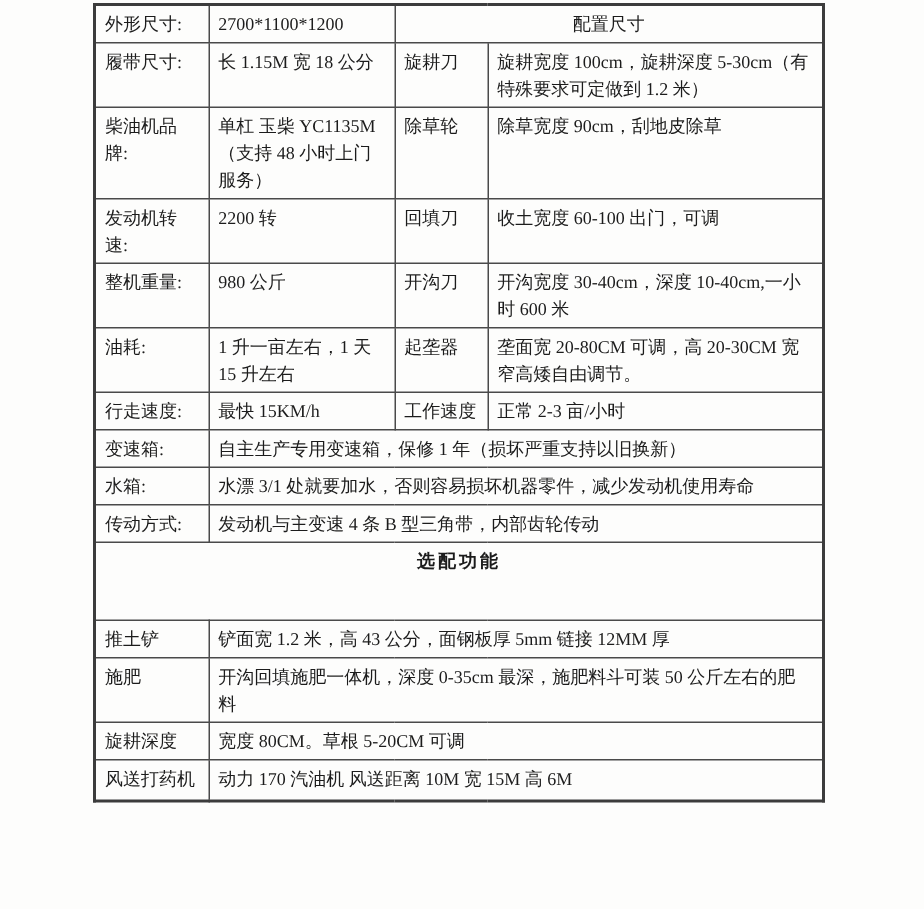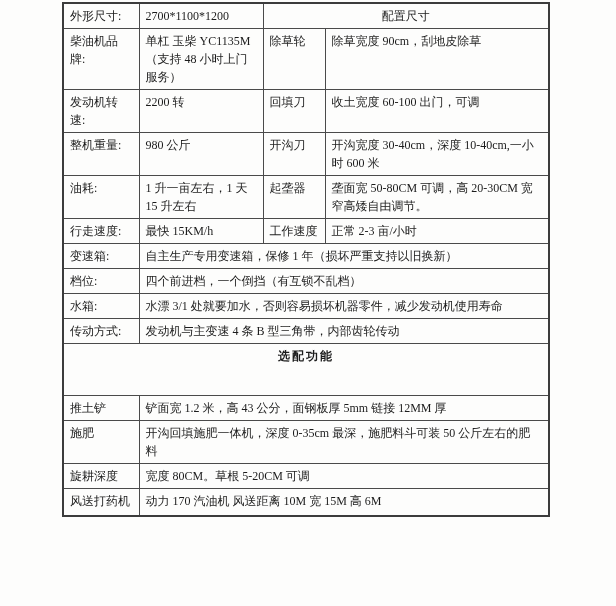--- a/index.html
+++ b/index.html
@@ -41,20 +41,26 @@
       <col style="width:224px">
     </colgroup>
     <tbody>
 
       <tr style="height:23px">
         <td class="lbl">外形尺寸:</td>
         <td class="val">2700*1100*1200</td>
         <td class="cfg-head" colspan="2">配置尺寸</td>
       </tr>
 
+      <tr style="height:35px">
+        <td class="lbl">履带尺寸:</td>
+        <td class="val">长 1.15M 宽 18 公分</td>
+        <td class="cfg">旋耕刀</td>
+        <td class="val">旋耕宽度 100cm，旋耕深度 5-30cm（有特殊要求可定做到 1.2 米）</td>
+      </tr>
       <tr style="height:56px">
         <td class="lbl">柴油机品牌:</td>
         <td class="val">单杠 玉柴 YC1135M（支持 48 小时上门服务）</td>
         <td class="cfg">除草轮</td>
         <td class="val">除草宽度 90cm，刮地皮除草</td>
       </tr>
       <tr style="height:22px">
         <td class="lbl">发动机转速:</td>
         <td class="val">2200 转</td>
         <td class="cfg">回填刀</td>
@@ -63,36 +69,32 @@
       <tr style="height:38px">
         <td class="lbl">整机重量:</td>
         <td class="val">980 公斤</td>
         <td class="cfg">开沟刀</td>
         <td class="val">开沟宽度 30-40cm，深度 10-40cm,一小时 600 米</td>
       </tr>
       <tr style="height:35px">
         <td class="lbl">油耗:</td>
         <td class="val">1 升一亩左右，1 天 15 升左右</td>
         <td class="cfg">起垄器</td>
-        <td class="val">垄面宽 50-80CM 可调，高 20-30CM 宽窄高矮自由调节。</td>
+        <td class="val">垄面宽 20-80CM 可调，高 20-30CM 宽窄高矮自由调节。</td>
       </tr>
       <tr style="height:22px">
         <td class="lbl">行走速度:</td>
         <td class="val">最快 15KM/h</td>
         <td class="cfg">工作速度</td>
         <td class="val">正常 2-3 亩/小时</td>
       </tr>
 
       <tr style="height:21px">
         <td class="lbl">变速箱:</td>
         <td class="val" colspan="3">自主生产专用变速箱，保修 1 年（损坏严重支持以旧换新）</td>
-      </tr>
-      <tr style="height:24px">
-        <td class="lbl">档位:</td>
-        <td class="val" colspan="3">四个前进档，一个倒挡（有互锁不乱档）</td>
       </tr>
       <tr style="height:22px">
         <td class="lbl">水箱:</td>
         <td class="val" colspan="3">水漂 3/1 处就要加水，否则容易损坏机器零件，减少发动机使用寿命</td>
       </tr>
       <tr style="height:23px">
         <td class="lbl">传动方式:</td>
         <td class="val" colspan="3">发动机与主变速 4 条 B 型三角带，内部齿轮传动</td>
       </tr>
 

